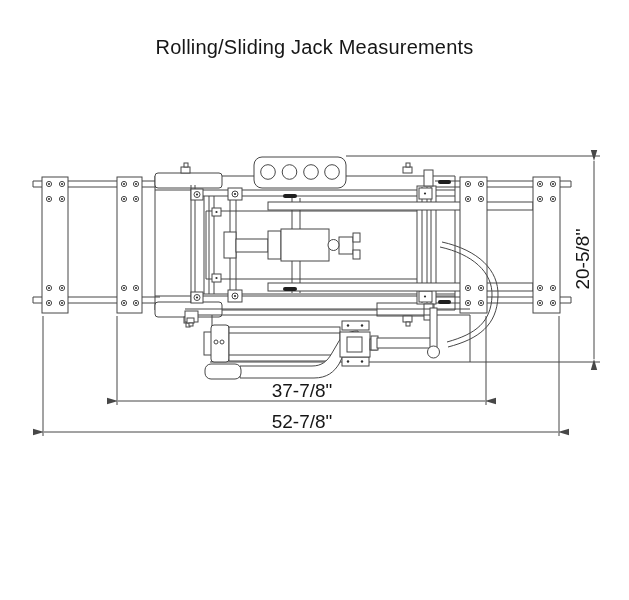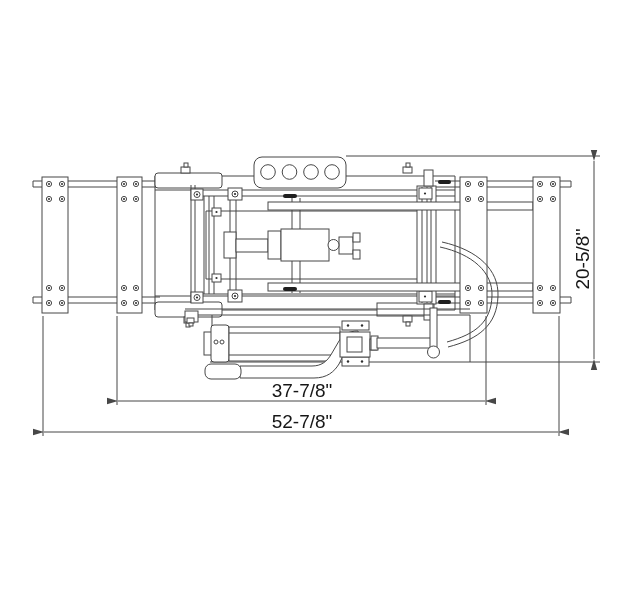--- a/index.html
+++ b/index.html
@@ -13,20 +13,21 @@
   .dk{fill:#1f1f1f;stroke:none;}
   .dot{fill:#2e2e2e;stroke:none;}
   .hole{fill:none;stroke:#474747;stroke-width:1;}
   .dim{fill:none;stroke:#474747;stroke-width:1;}
   svg text{font-family:"Liberation Sans",sans-serif;font-size:19px;fill:#161616;}
 </style>
 </head>
 <body>
 
 <div id="stage">
+  <div id="title">Rolling/Sliding Jack Measurements</div>
 
   <svg width="629" height="600" viewBox="0 0 629 600">
     <defs>
       <marker id="arr" orient="auto-start-reverse" markerUnits="userSpaceOnUse" markerWidth="12" markerHeight="10" refX="1" refY="5" viewBox="0 0 12 10">
         <path d="M1,5 L12,8.2 L12,1.8 Z" fill="#474747"></path>
       </marker>
     </defs>
 
     <g>
       <path class="ln" d="M33,181 H160 M33,187 H160 M33,181 V187"></path>

